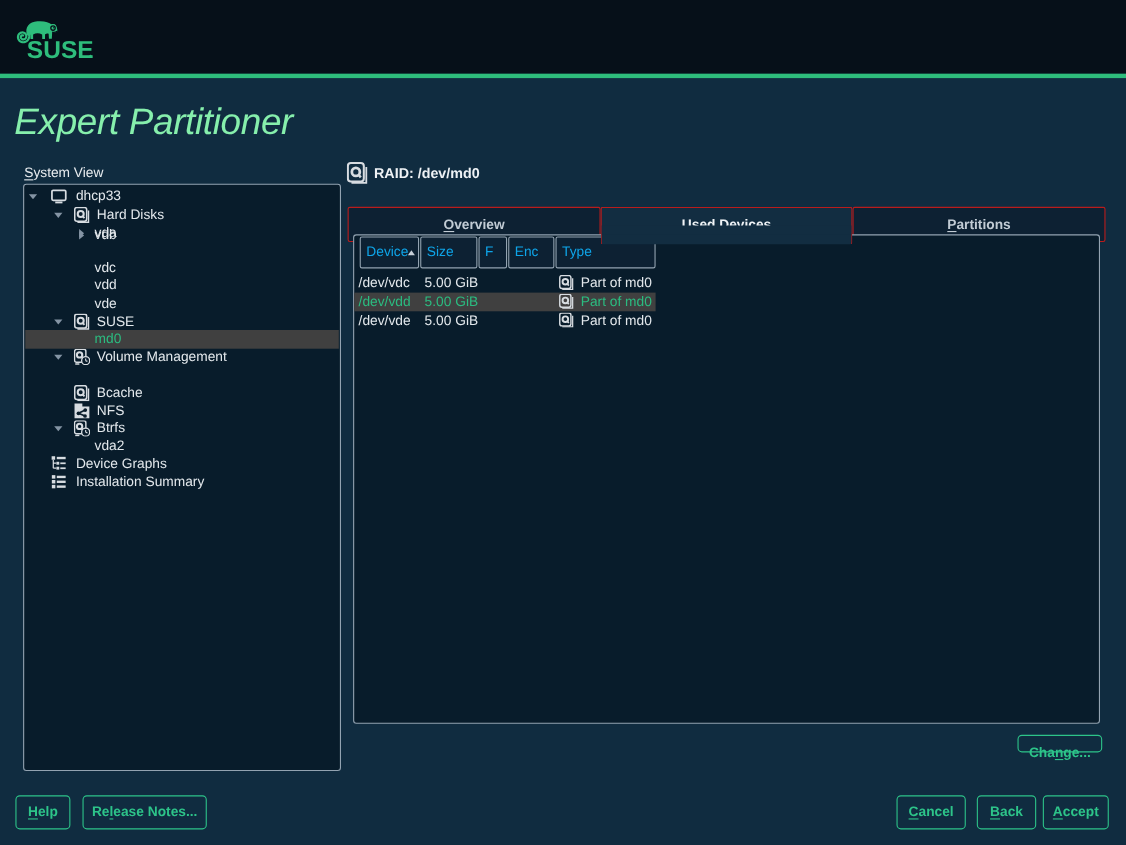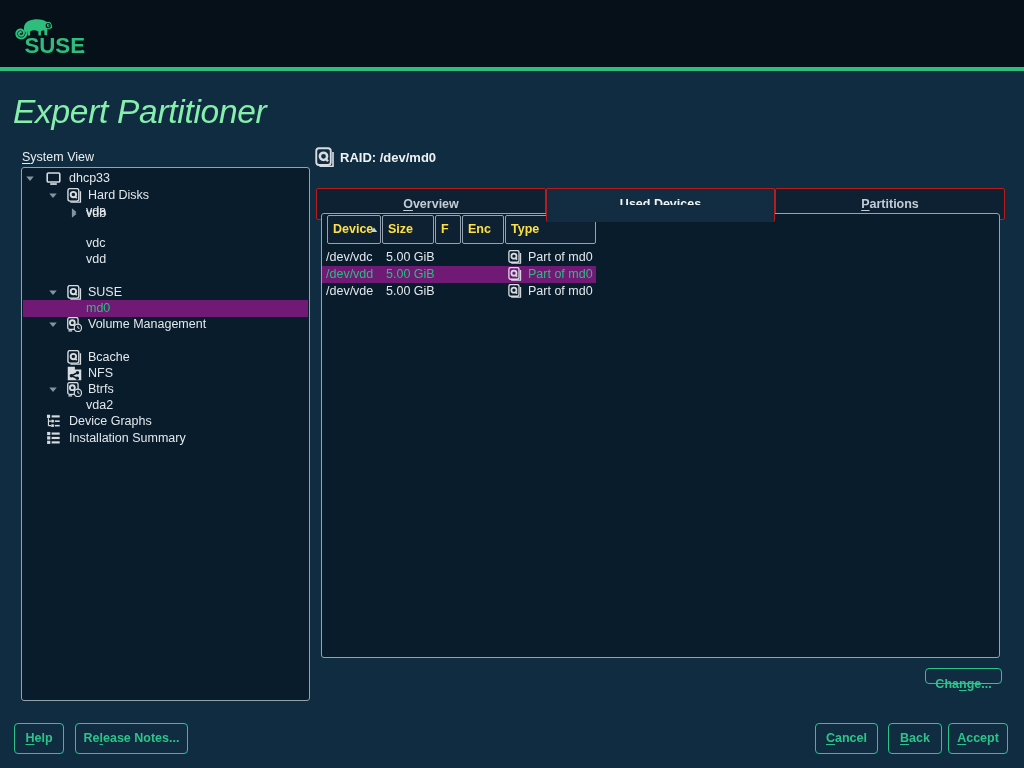--- a/index.html
+++ b/index.html
@@ -9,34 +9,34 @@
   #banner{left:0;top:0;width:1024px;height:67px;background:#061019;}
   #rule{left:0;top:67px;width:1024px;height:4px;background:#2ebd7c;}
   #title{left:13px;top:93px;font-size:33.5px;color:#86efac;letter-spacing:-0.3px;font-style:italic;}
   #sysview{left:22px;top:150px;font-size:12.5px;color:#e9edf0;}
   .frame{background:#081c2b;border:1px solid #93a3b1;border-radius:3px;}
   #tree{left:21px;top:167px;width:289px;height:534px;}
   .trow{position:absolute;left:1px;right:1px;height:17px;line-height:17px;
         font-size:12.5px;color:#e3e8ec;}
   .trow .t{position:absolute;top:0;}
   .trow svg{position:absolute;}
-  .sel{background:#701a75;}
+  .sel{background:#404040;}
   .grn, .grn *{color:#2bbc80 !important;text-align:center;}
   
   #rhead{left:340px;top:149px;height:17px;line-height:17px;font-size:13px;
          font-weight:bold;color:#eef2f5;}
   .tab{top:172px;height:32px;border:1px solid #b91c1c;background:#0d2133;
        color:#c2ccd5;font-weight:bold;font-size:12.5px;text-align:center;
        line-height:30px;border-radius:2px;margin-top:16px;}
   .tab.active{background:#122d41;height:34px;border-bottom:none;
        color:#f0f4f7;z-index:2;line-height:30px;}
   #tframe{left:321px;top:213px;width:679px;height:445px;}
   .hcell{top:215px;height:29px;line-height:27px;border:1px solid #93a3b1;
-         border-radius:2px;background:#0d2133;color:#fde047;font-size:12.5px;
-         padding-left:5px;font-weight:bold;}
+         border-radius:2px;background:#0d2133;color:#0ea5e9;font-size:12.5px;
+         padding-left:5px;}
   .row{height:17px;line-height:17px;font-size:12.5px;color:#e3e8ec;}
   .btn{border:1px solid #2dc489;border-radius:4px;color:#2dc489;
        font-weight:bold;font-size:12.5px;text-align:center;}
   u{text-decoration:underline;text-underline-offset:2px;}
 </style>
 </head>
 <body>
 <svg width="0" height="0" style="position:absolute">
     <defs>
  <symbol id="i-disk" viewBox="0 0 16 16">
@@ -168,20 +168,23 @@
         <use href="#i-trir"></use>
       </svg>
       <span class="t" style="left:63px">vdb</span>
     </div>
   <div class="trow" style="top:67px">
       <span class="t" style="left:63px">vdc</span>
     </div>
   <div class="trow" style="top:83px">
       <span class="t" style="left:63px">vdd</span>
     </div>
+  <div class="trow" style="top:100px">
+      <span class="t" style="left:63px">vde</span>
+    </div>
   <div class="trow" style="top:116px">
       <svg style="left:25px;top:4px" width="10" height="10">
         <use href="#i-trid"></use>
       </svg>
       <svg style="left:44px;top:1px" width="15" height="15">
         <use href="#i-disk"></use>
       </svg>
       <span class="t" style="left:65px">SUSE</span>
     </div>
   <div class="trow sel grn" style="top:132px">

